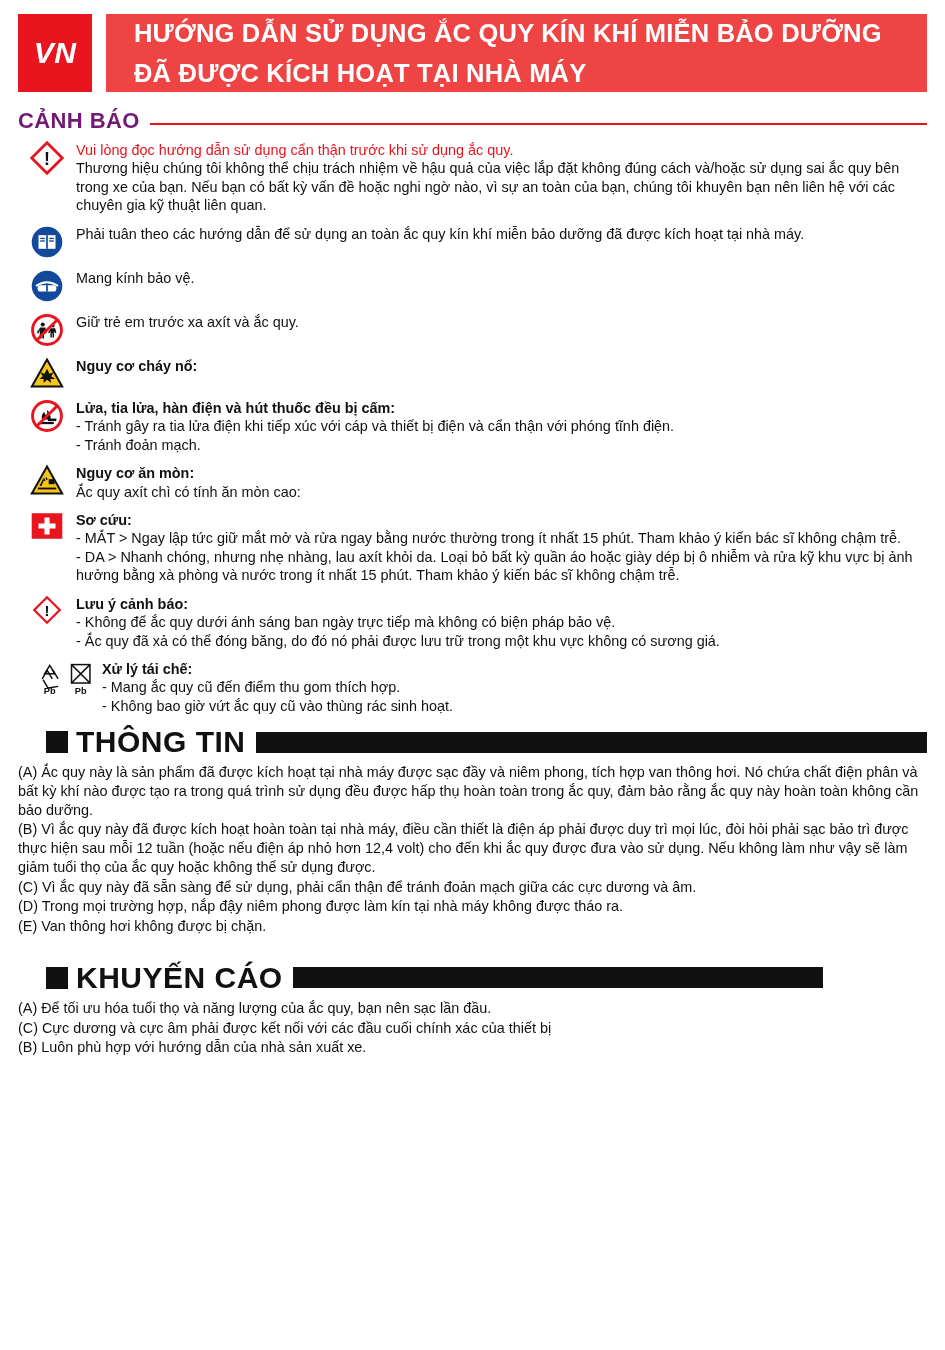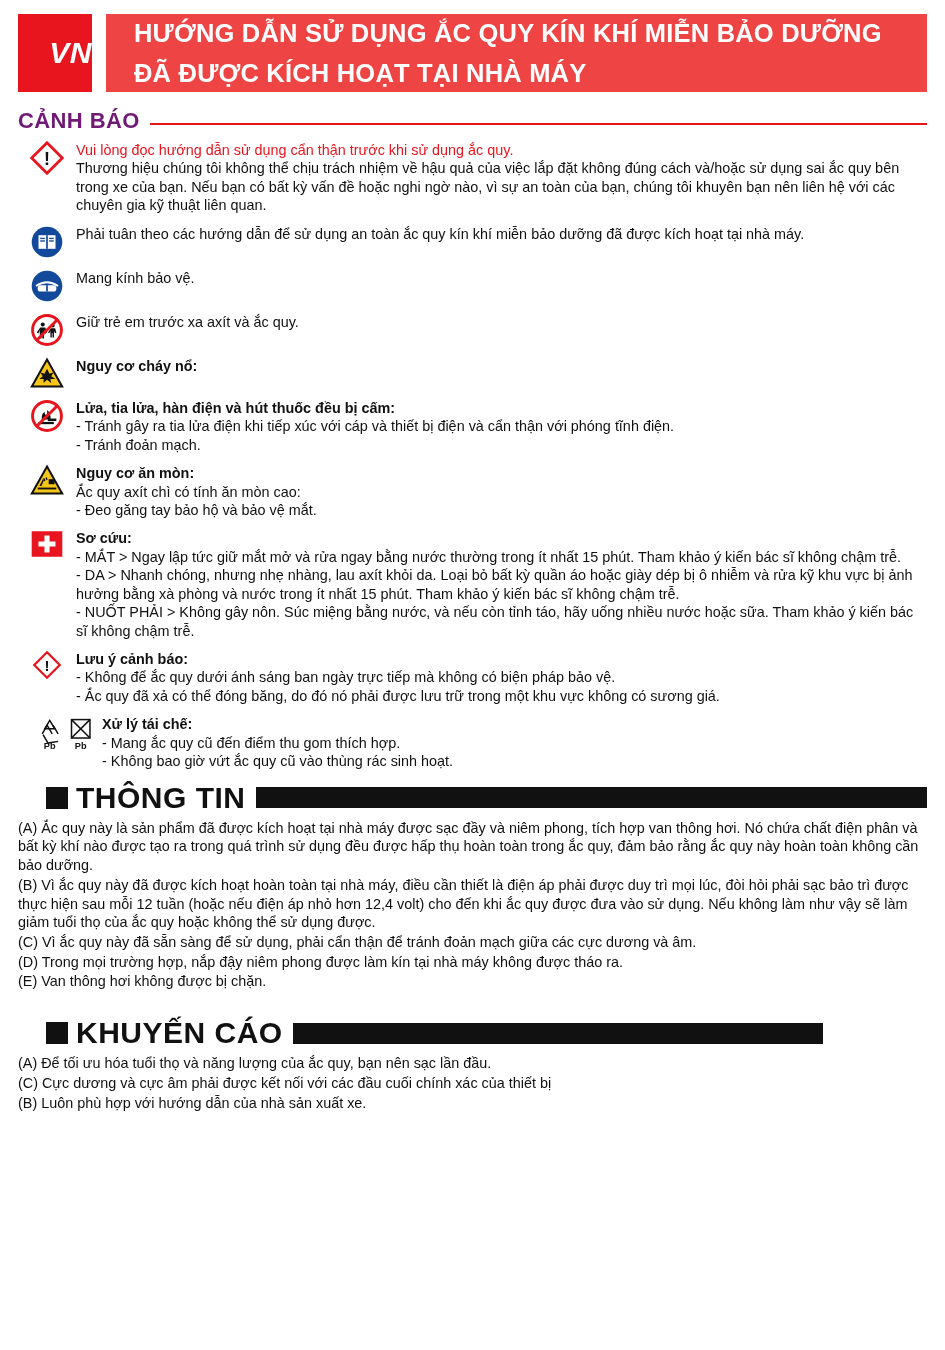--- a/index.html
+++ b/index.html
@@ -27,21 +27,21 @@
     display: flex;
     align-items: stretch;
     gap: 14px;
     height: 78px;
   }
   .vn-badge {
     background: #e8141e;
     width: 74px;
     display: flex;
     align-items: center;
-    justify-content: flex-end;
+    justify-content: center;
   }
   .vn-badge span {
     color: #fff;
     font-size: 30px;
     font-weight: bold;
     font-style: italic;
     letter-spacing: 0.5px;
   }
   .header-title {
     flex: 1;
@@ -279,36 +279,34 @@
             <path d="M11 26 l4 -8 1.6 0.8 -3.2 7.2z"></path>
             <path d="M22 18 h7 v6 h-7z"></path>
             <rect x="9" y="28" width="22" height="2.2"></rect>
             <path d="M16 17 l1.5 3 M19 16 l1 3" stroke="#111" stroke-width="1.6"></path>
           </g>
         </svg>
       </div>
       <div class="txt">
         <p class="bold">Nguy cơ ăn mòn:</p>
         <p>Ắc quy axít chì có tính ăn mòn cao:</p>
-        <p>- Đeo găng tay bảo hộ và bảo vệ mắt.</p>
       </div>
     </div>
 
     <div class="row">
       <div class="icon-cell">
         <svg class="ico" width="34" height="30" viewBox="0 0 40 34">
           <rect x="2" y="2" width="36" height="30" fill="#e8141e"></rect>
           <polygon points="17,7 23,7 23,14 30,14 30,20 23,20 23,27 17,27 17,20 10,20 10,14 17,14" fill="#fff"></polygon>
         </svg>
       </div>
       <div class="txt">
         <p class="bold">Sơ cứu:</p>
         <p>- MẮT &gt; Ngay lập tức giữ mắt mở và rửa ngay bằng nước thường trong ít nhất 15 phút. Tham khảo ý kiến bác sĩ không chậm trễ.</p>
         <p>- DA &gt; Nhanh chóng, nhưng nhẹ nhàng, lau axít khỏi da. Loại bỏ bất kỳ quần áo hoặc giày dép bị ô nhiễm và rửa kỹ khu vực bị ảnh hưởng bằng xà phòng và nước trong ít nhất 15 phút. Tham khảo ý kiến  bác sĩ không chậm trễ.</p>
-        <p>- NUỐT PHẢI &gt; Không gây nôn. Súc miệng bằng nước, và nếu còn tỉnh táo, hãy uống nhiều nước hoặc sữa. Tham khảo ý kiến  bác sĩ không chậm trễ.</p>
       </div>
     </div>
 
     <div class="row">
       <div class="icon-cell">
         <svg class="ico" width="30" height="30" viewBox="0 0 40 40">
           <polygon points="20,3 37,20 20,37 3,20" fill="#fff" stroke="#e8141e" stroke-width="3"></polygon>
           <text x="20" y="28" font-size="20" font-family="Liberation Sans, sans-serif" font-weight="bold" text-anchor="middle" fill="#111">!</text>
         </svg>
       </div>

